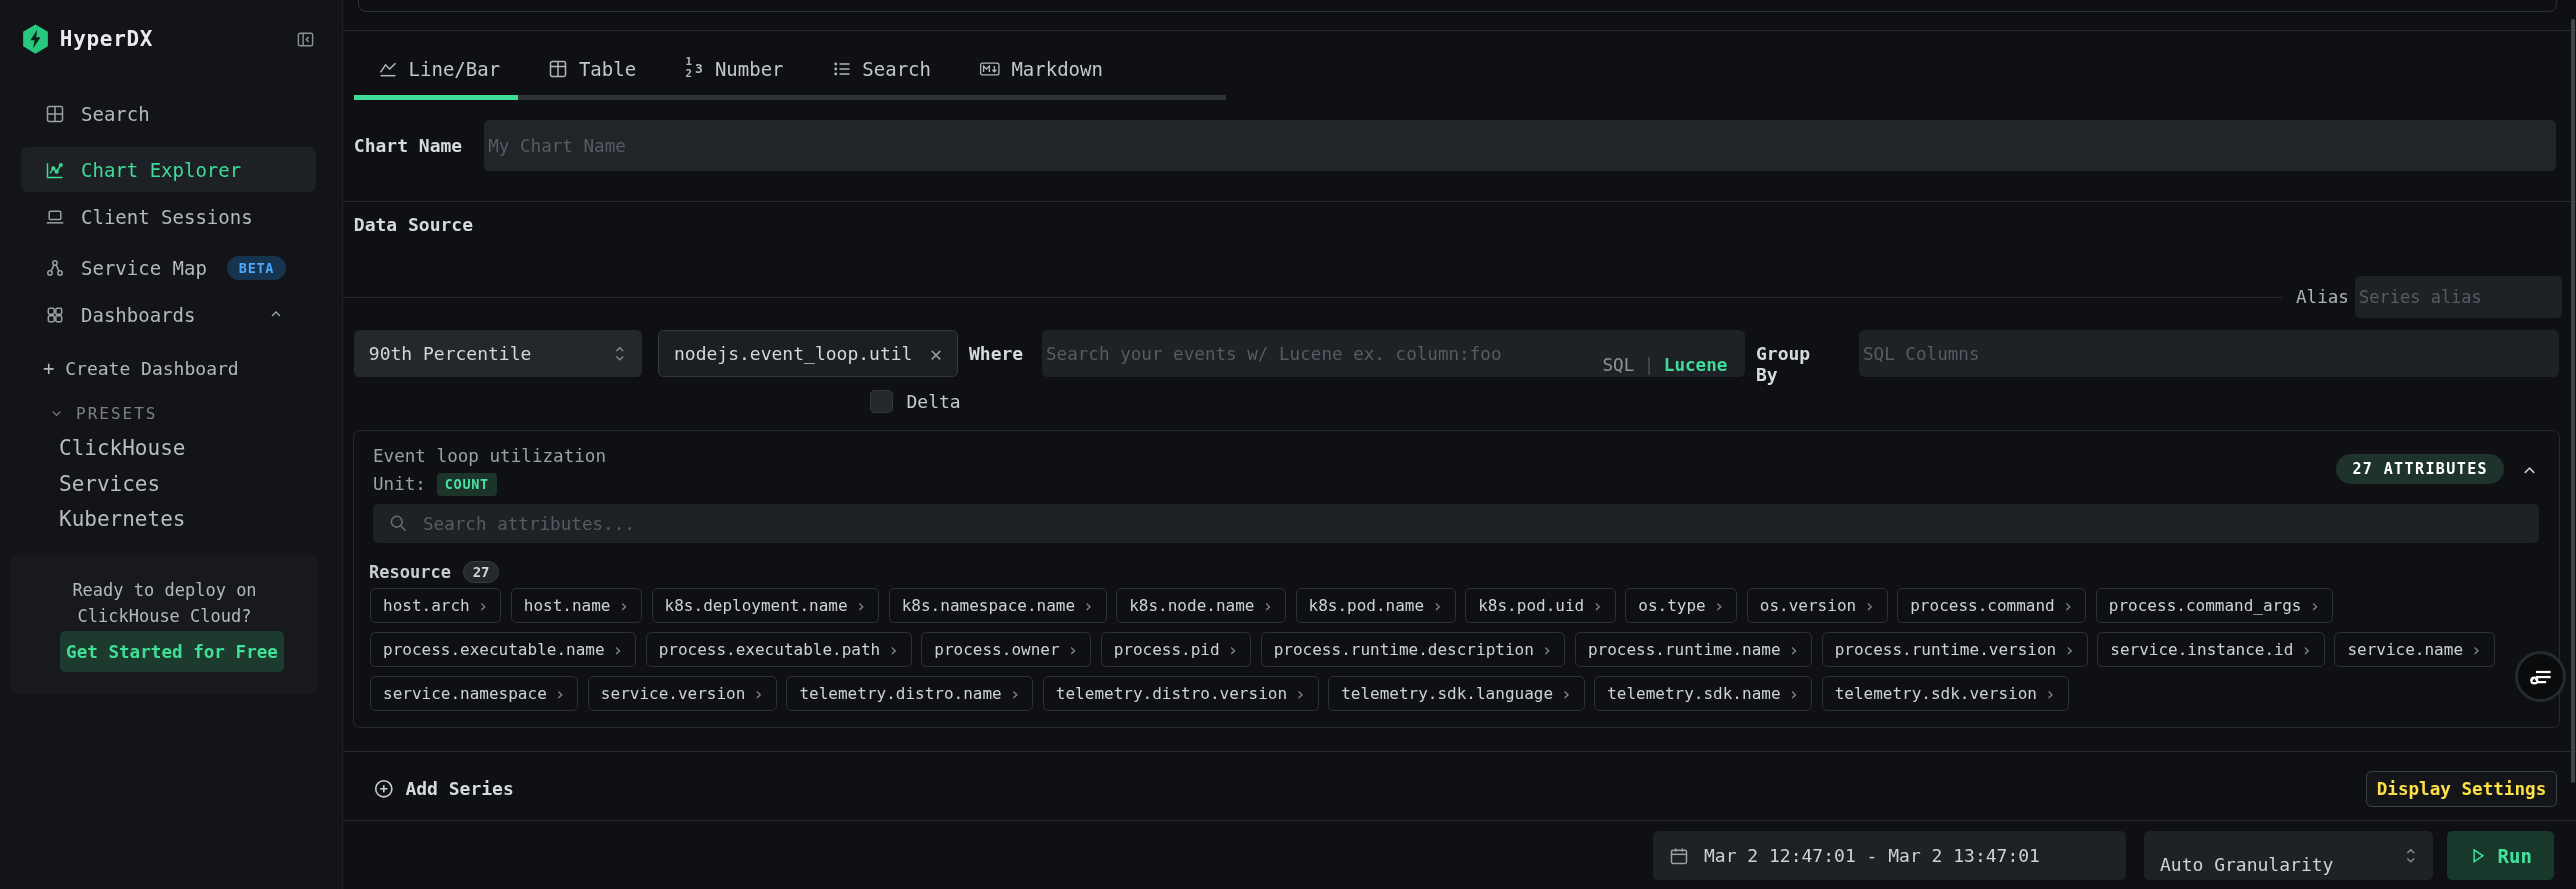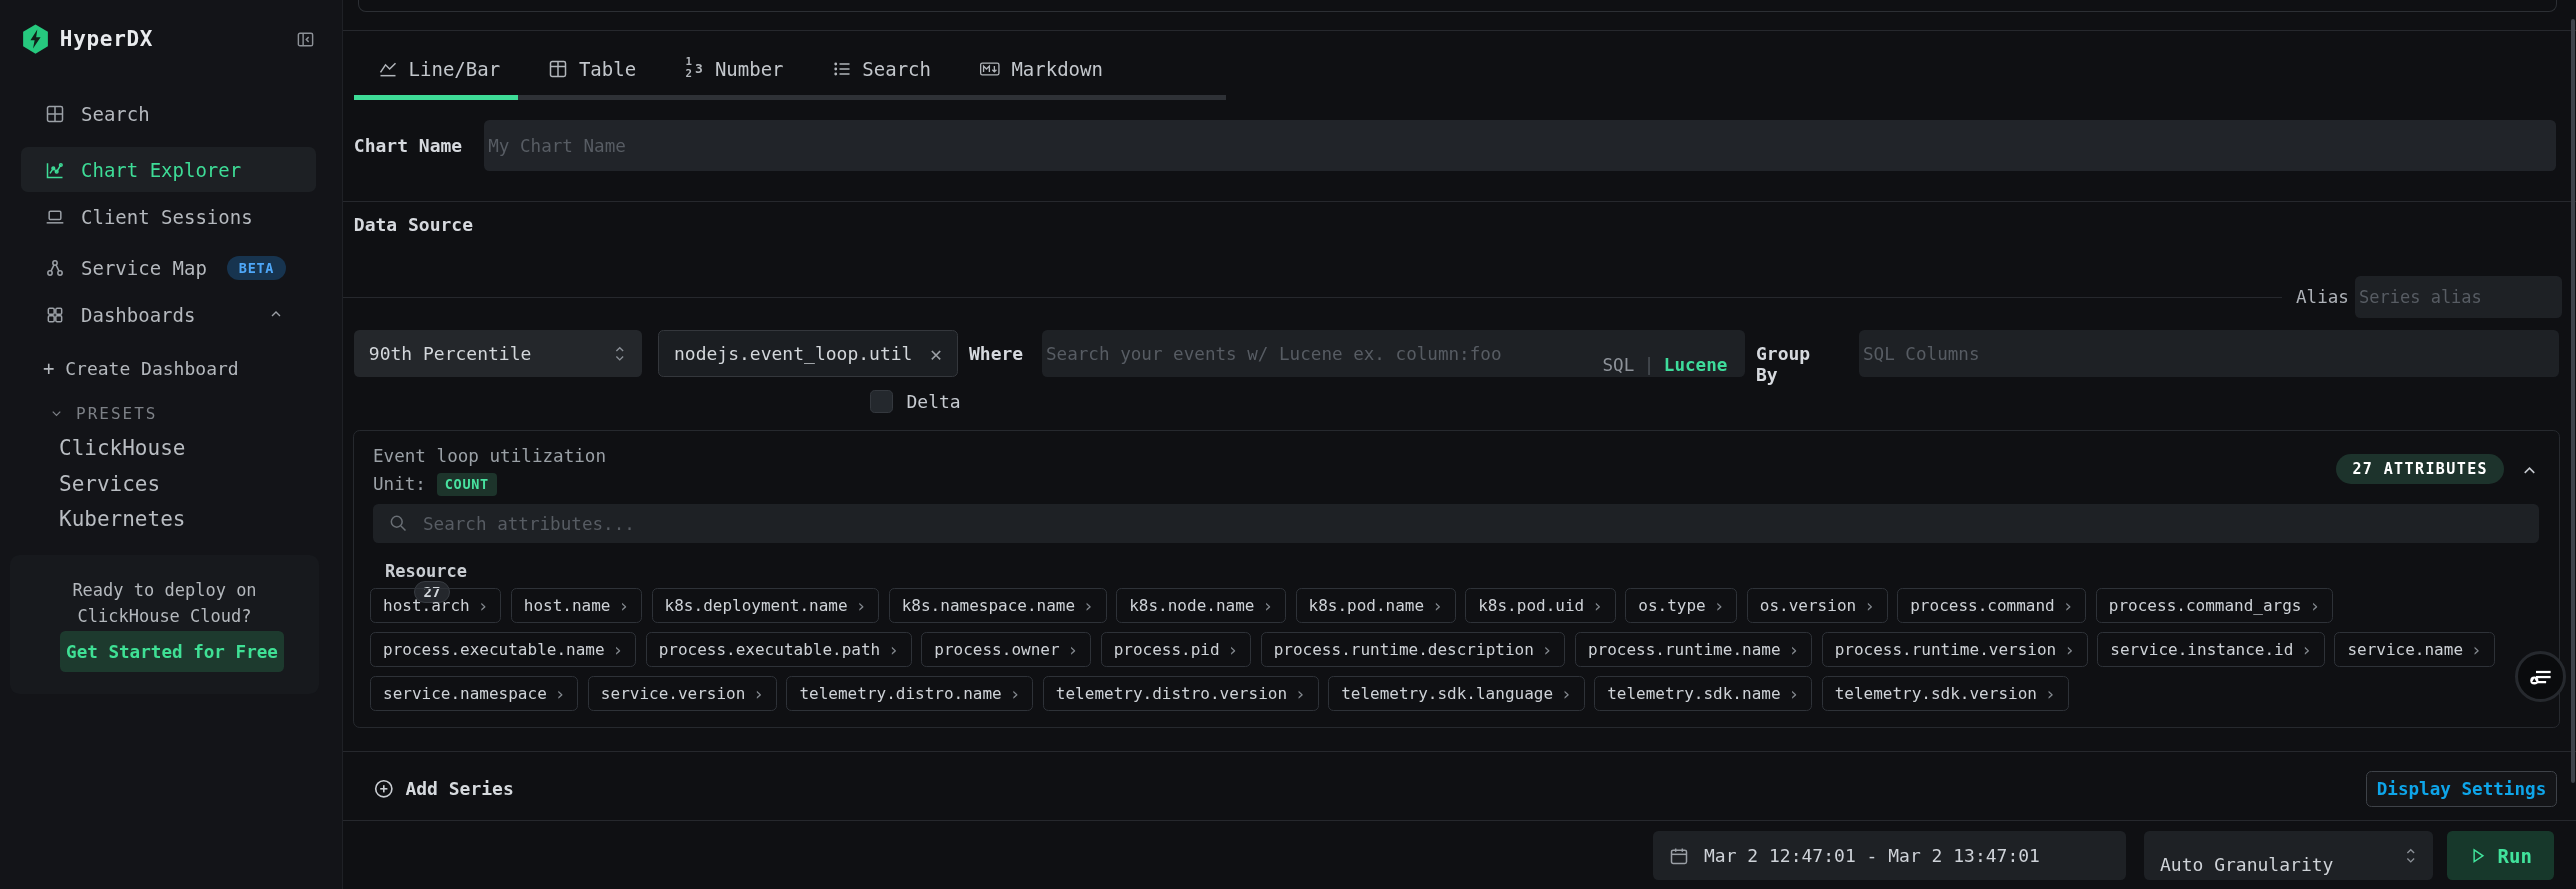--- a/index.html
+++ b/index.html
@@ -135,41 +135,41 @@
     letter-spacing:0.7px; border-radius:4px; padding:3.4px 8px;
   }
   .attr-count-badge {
     position:absolute; right:55px; top:23px; background:#1d332c; color:#ffffff;
     font-size:15px; font-weight:700; letter-spacing:1.4px; border-radius:675px; padding:6px 16px;
   }
   .attr-collapse { position:absolute; right:20px; top:30px; color:#c6cad0; cursor:pointer; }
   .attr-search-wrap { position:absolute; left:19px; right:20px; top:73px; height:39px; }
   .attr-search { width:100%; height:39px; background:#1e2125; font-size:17.6px; padding-left:50px; border-radius:5.4px; }
   .attr-search-icon { position:absolute; left:15px; top:8.8px; color:#6a6f75; }
-  .resource-row { position:absolute; left:31px; top:130px; display:flex; align-items:center;flex-direction:column; }
+  .resource-row { position:absolute; left:15px; top:130px; display:flex; align-items:center; }
   .resource-label { font-size:17px; font-weight:700; color:#c9cdd2; }
   .resource-count {
     margin-left:12px; background:#24272c; border:0.7px solid #383c42; color:#d3d7db;
     font-size:14px; font-weight:700; border-radius:675px; padding:2px 8.8px;
   }
   .chip-row { position:absolute; left:16px; right:16px; display:flex; gap:9.5px; }
   .cr0 { top:157px; } .cr1 { top:201px; } .cr2 { top:245px; }
   .chip {
     height:35px; border:0.7px solid #2e3238; border-radius:5.4px; display:flex; align-items:center;
     padding:8px 12px; font-size:16px; color:#ced2d7; cursor:pointer; white-space:nowrap;
   }
   .chip-arrow { margin-left:8px; color:#83888e; font-size:17.6px; }
   
   .add-series { position:absolute; left:30px; top:768px; height:41px; display:flex; align-items:center; cursor:pointer; }
   .add-series .as-icon { color:#c9cdd2; display:flex; }
   .add-series .as-label { margin-left:10.8px; font-size:18px; font-weight:700; color:#d6dade; }
   .display-settings {
     position:absolute; left:2023px; top:771px; width:191px; height:36px;
     border:1.4px solid #3e4248; border-radius:5.4px; display:flex; align-items:center; justify-content:center;
-    font-size:17.6px; font-weight:700; color:#0ea5e9; cursor:pointer; background:#141518;
+    font-size:17.6px; font-weight:700; color:#fde047; cursor:pointer; background:#141518;
   }
   .time-range {
     position:absolute; left:1310px; top:831px; width:473px; height:49px; background:#1e2125;
     border-radius:5.4px; display:flex; align-items:center; padding:0 16px; cursor:pointer;
   }
   .time-range .cal { color:#9ba0a6; display:flex; }
   .time-range .tr-text { margin-left:15px; font-size:18px; color:#ced2d8; }
   .granularity {
     position:absolute; left:1801px; top:831px; width:289px; height:49px; background:#1e2125;
     border-radius:5.4px; display:flex; align-items:center; padding:0 16px; cursor:pointer;

